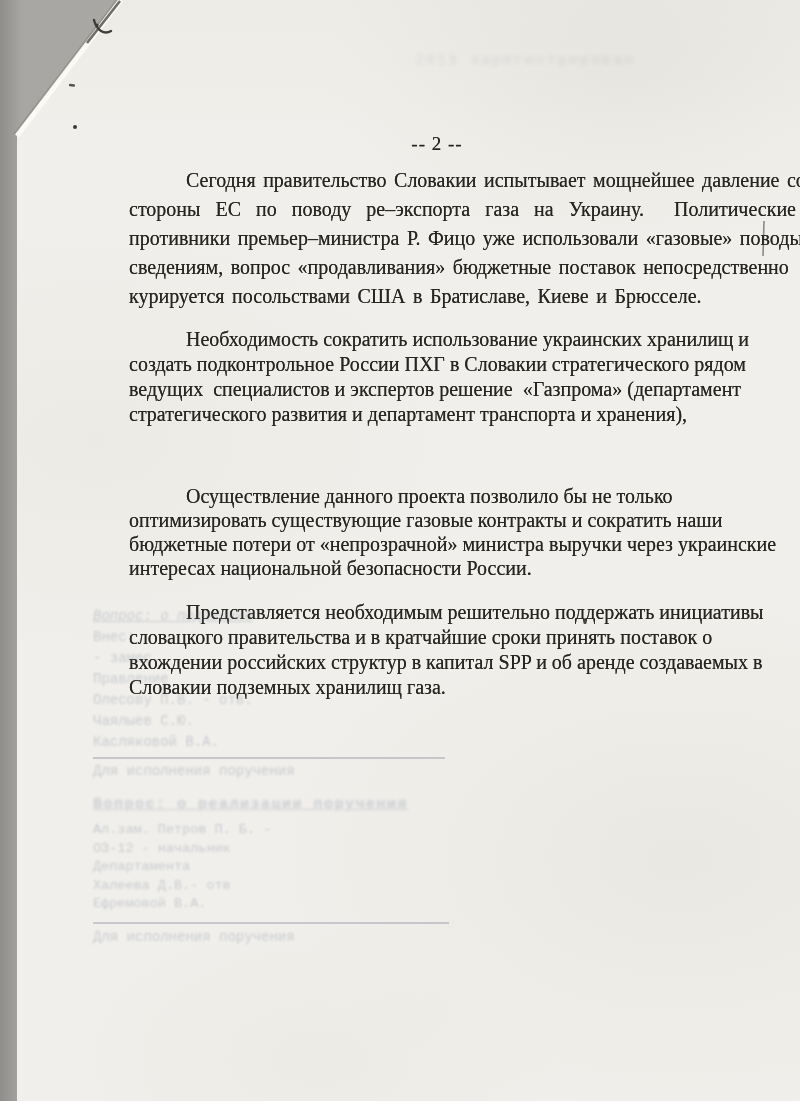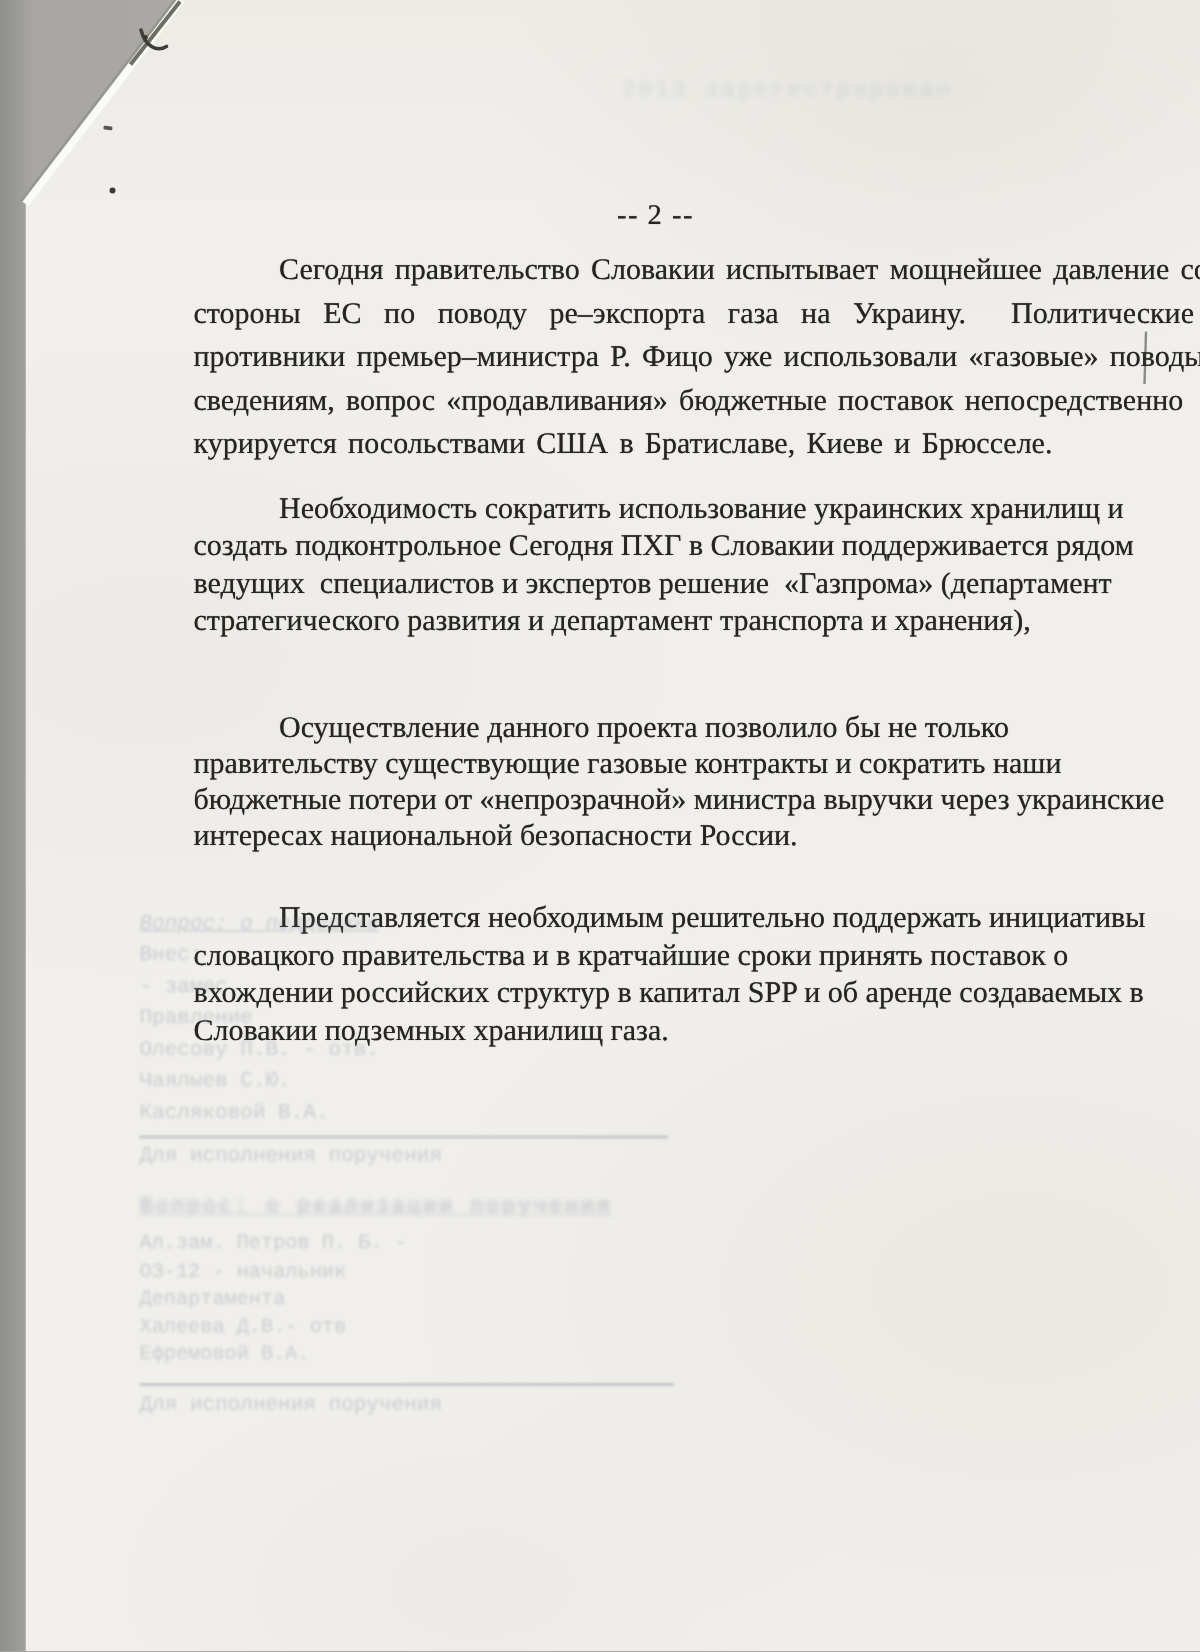--- a/index.html
+++ b/index.html
@@ -23,21 +23,21 @@
   
   .pagenum{position:absolute;top:133px;left:129px;width:616px;text-align:center;
            font-size:19px;letter-spacing:1px;color:#26251f;
            text-shadow:0 0 .5px rgba(38,37,31,.85);}
   .para{position:absolute;left:129px;width:616px;font-size:20px;color:#26251f;
         text-shadow:0 0 .5px rgba(38,37,31,.8);}
   .line{white-space:pre;}
   .indent{padding-left:57px;}
   .p1{top:166px;line-height:29px;word-spacing:2.5px;}
   .p2{top:327px;line-height:25px;}
-  .p3{top:473px;line-height:24px;}
+  .p3{top:484px;line-height:24px;}
   .p4{top:600px;line-height:25px;}
   
   .ghost{position:absolute;font-family:"Liberation Mono",monospace;color:#78809b;
          filter:blur(1.1px);opacity:.32;}
   .ghost .line{white-space:pre;}
   .ghost-top{left:415px;top:52px;font-size:15px;letter-spacing:2px;
              filter:blur(1.9px);opacity:.16;color:#66708e;}
   .ghost-a{left:93px;top:606px;font-size:14px;line-height:21px;}
   .ghost-a .q{text-decoration:underline;font-style:italic;}
   .rule-a{position:absolute;left:93px;top:757px;width:352px;height:2px;
@@ -77,28 +77,28 @@
   <div class="para p1">
     <div class="line indent">Сегодня правительство Словакии испытывает мощнейшее давление со</div>
     <div class="line">стороны  ЕС  по  поводу  ре–экспорта  газа  на  Украину.    Политические</div>
     <div class="line">противники премьер–министра Р. Фицо уже использовали «газовые» поводы</div>
     <div class="line">сведениям, вопрос «продавливания» бюджетные поставок непосредственно</div>
     <div class="line">курируется посольствами США в Братиславе, Киеве и Брюсселе.</div>
   </div>
 
   <div class="para p2">
     <div class="line indent">Необходимость сократить использование украинских хранилищ и</div>
-    <div class="line">создать подконтрольное Сегодня ПХГ в Словакии поддерживается рядом</div>
+    <div class="line">создать подконтрольное России ПХГ в Словакии стратегического рядом</div>
     <div class="line">ведущих  специалистов и экспертов решение  «Газпрома» (департамент</div>
     <div class="line">стратегического развития и департамент транспорта и хранения),</div>
   </div>
 
   <div class="para p3">
     <div class="line indent">Осуществление данного проекта позволило бы не только</div>
-    <div class="line">правительству существующие газовые контракты и сократить наши</div>
+    <div class="line">оптимизировать существующие газовые контракты и сократить наши</div>
     <div class="line">бюджетные потери от «непрозрачной» министра выручки через украинские</div>
     <div class="line">интересах национальной безопасности России.</div>
   </div>
 
   <div class="para p4">
     <div class="line indent">Представляется необходимым решительно поддержать инициативы</div>
     <div class="line">словацкого правительства и в кратчайшие сроки принять поставок о</div>
     <div class="line">вхождении российских структур в капитал SPP и об аренде создаваемых в</div>
     <div class="line">Словакии подземных хранилищ газа.</div>
   </div>

